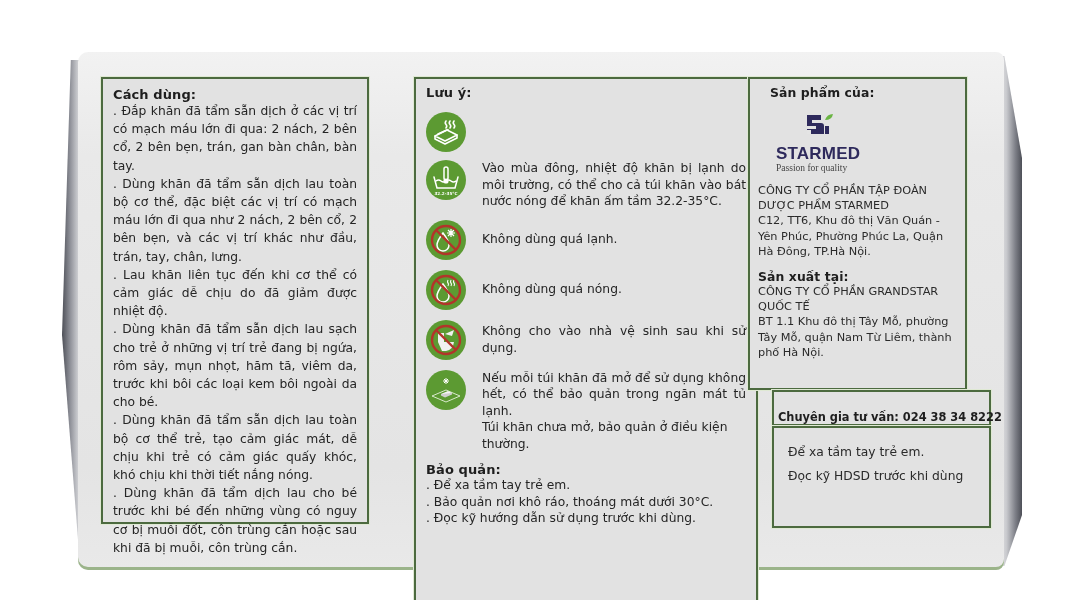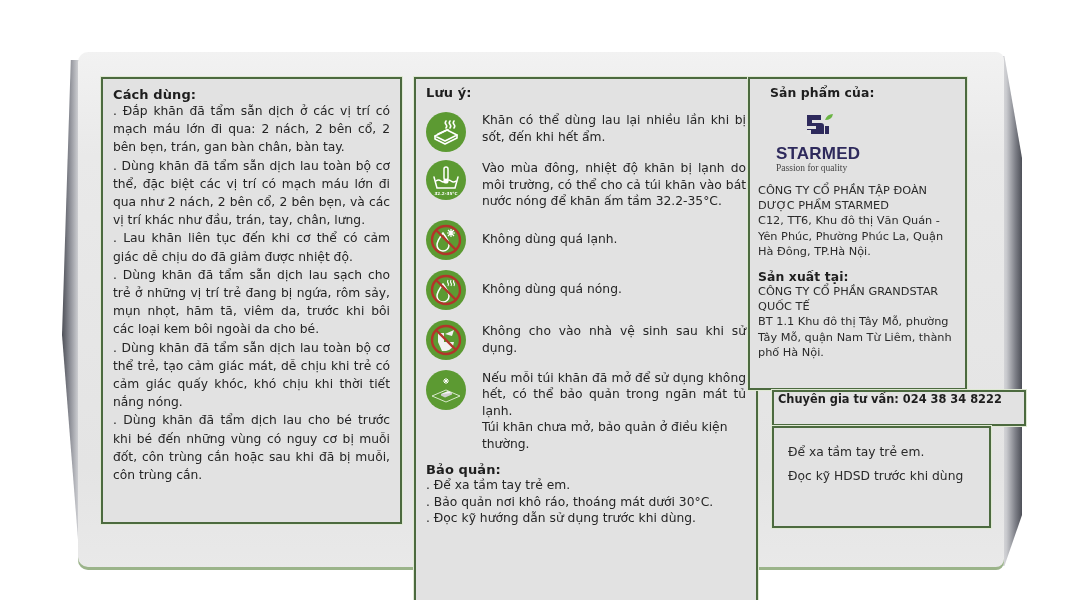--- a/index.html
+++ b/index.html
@@ -21,24 +21,24 @@
       position: absolute; left: 78px; top: 52px; width: 926px; height: 518px;
       background: linear-gradient(180deg, #f2f2f2 0%, #e9e9e9 20%, #e4e4e4 80%, #e9e9e9 100%);
       border-radius: 10px 8px 8px 10px;
       box-shadow: inset 0 -3px 0 #9bb48a;
     }
     .panel {
       position: absolute; border: 2px solid #4c6a3f;
       background: #e2e2e2;
       box-shadow: 0 0 0 1px #dfe9d3;
     }
-    .p1 { left: 101px; top: 77px; width: 301px; height: 447px; padding: 8px 10px; }
+    .p1 { left: 101px; top: 77px; width: 268px; height: 447px; padding: 8px 10px; }
     .p2 { left: 414px; top: 77px; width: 344px; height: 550px; padding: 6px 10px; }
     .p3 { left: 748px; top: 77px; width: 219px; height: 313px; padding: 6px 8px; }
-    .p4 { left: 772px; top: 390px; width: 254px; height: 36px; padding: 0 4px; display: flex; align-items: flex-start; border-top-width: 2px; }
+    .p4 { left: 772px; top: 390px; width: 219px; height: 36px; padding: 0 4px; display: flex; align-items: flex-end; border-top-width: 2px; }
     .p5 { left: 772px; top: 426px; width: 219px; height: 102px; padding: 12px 14px; }
 
     .heading { font-weight: bold; font-size: 13px; color: #1e1e1e; letter-spacing: 0.1px; }
     .body-text { font-size: 12.3px; line-height: 18.2px; color: #252525; }
     .p1 .body-text p { text-align: justify; }
 
     .note { display: flex; align-items: flex-start; margin-top: 8px; }
     .note .icon { flex: 0 0 40px; width: 40px; height: 40px; border-radius: 50%; background: #5c9a32; margin-right: 16px; position: relative; overflow: hidden; }
     .note .icon svg { width: 40px; height: 40px; display: block; }
     .note .text { font-size: 12.3px; line-height: 16.5px; color: #252525; text-align: justify; flex: 1; }
@@ -85,21 +85,20 @@
         <g fill="none" stroke="#fff" stroke-width="1.6" stroke-linecap="round" stroke-linejoin="round">
           <path d="M9 24 L21 18 L31 23 L19 29 Z"></path>
           <path d="M9 24 L9 27 L19 32 L31 26 L31 23"></path>
           <path d="M12 22 L22 17.5"></path>
           <path d="M20 9 q-1.5 2 0 3.5 q1.5 1.5 0 3.5"></path>
           <path d="M24 9 q-1.5 2 0 3.5 q1.5 1.5 0 3.5"></path>
           <path d="M28 9 q-1.5 2 0 3.5 q1.5 1.5 0 3.5"></path>
         </g>
       </svg>
     </div>
-    <div class="text">Khăn có thể dùng lau lại nhiều lần khi bị sốt, đến khi hết ẩm.</div>
   </div>
 
   <div class="note">
     <div class="icon">
       <svg viewBox="0 0 40 40">
         <g fill="none" stroke="#fff" stroke-width="1.5" stroke-linecap="round">
           <path d="M8 17 L11 28 L29 28 L32 17"></path>
           <path d="M10 21 q2.5 -2 5 0 q2.5 2 5 0 q2.5 -2 5 0 q2.5 2 5 0"></path>
           <rect x="18" y="7" width="4" height="13" rx="2"></rect>
         </g>

